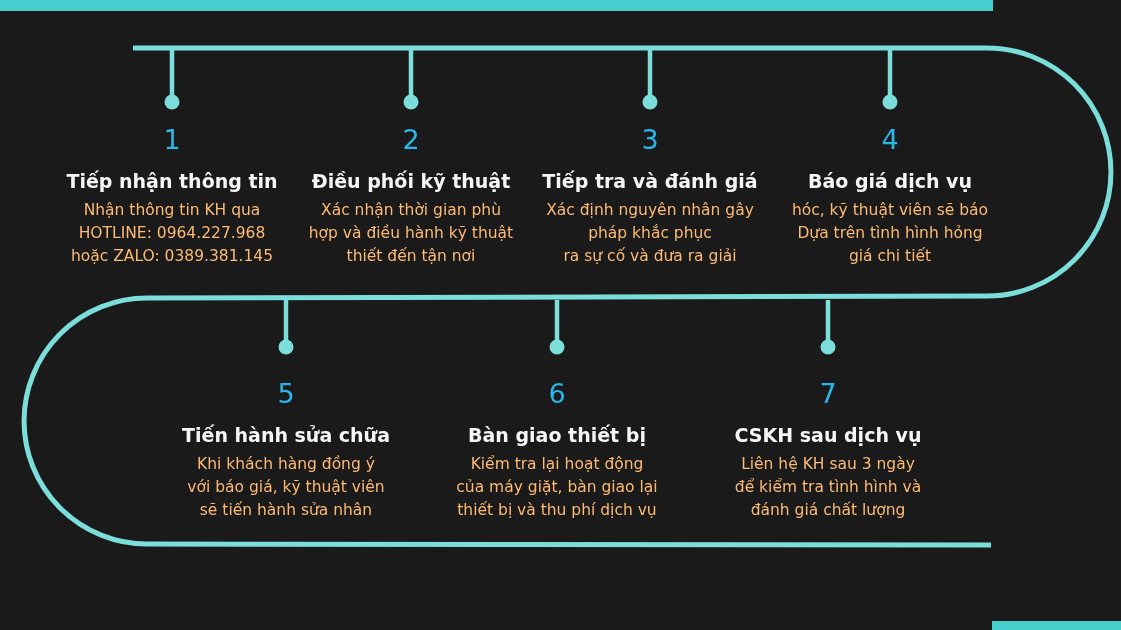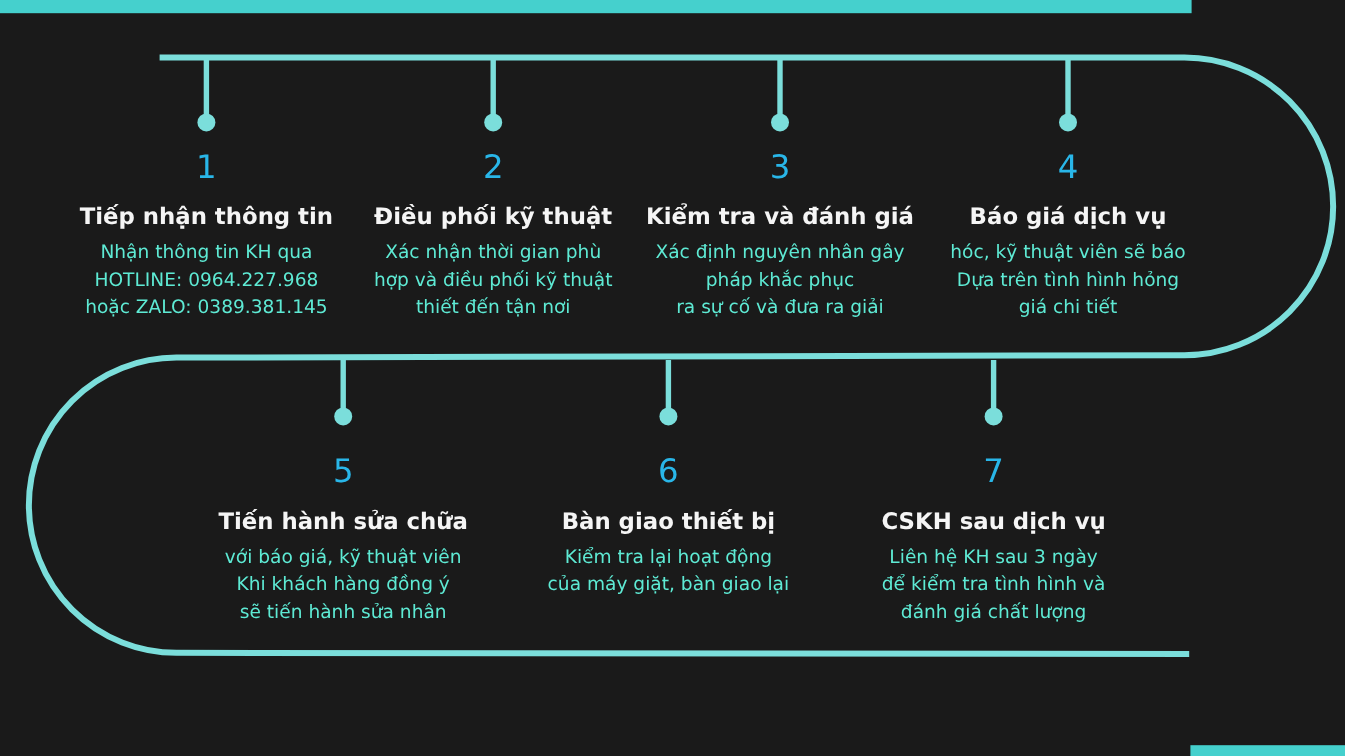--- a/index.html
+++ b/index.html
@@ -73,21 +73,21 @@
   .step-title {
     font-size: 19px;
     color: #f5f5f5;
     line-height: 1.22;
     margin-bottom: 6px;
     font-weight: 700;
     white-space: nowrap;
   }
   .step-desc {
     font-size: 15.5px;
-    color: #5eead4;
+    color: #fdba74;
     line-height: 1.48;
     font-weight: 400;
   }
   .step-desc span {
     display: block;
   }
 </style>
 </head>
 <body>
 
@@ -132,28 +132,28 @@
       <span>HOTLINE: 0964.227.968</span>
       <span>hoặc ZALO: 0389.381.145</span>
     </div>
   </div>
 
   <div class="step" style="left:291px; top:126px; width:240px;">
     <div class="step-num">2</div>
     <div class="step-title">Điều phối kỹ thuật</div>
     <div class="step-desc">
       <span>Xác nhận thời gian phù</span>
-      <span>hợp và điều phối kỹ thuật</span>
+      <span>hợp và điều hành kỹ thuật</span>
       <span>thiết đến tận nơi</span>
     </div>
   </div>
 
   <div class="step" style="left:530px; top:126px; width:240px;">
     <div class="step-num">3</div>
-    <div class="step-title">Kiểm tra và đánh giá</div>
+    <div class="step-title">Tiếp tra và đánh giá</div>
     <div class="step-desc">
       <span>Xác định nguyên nhân gây</span>
       <span>pháp khắc phục</span>
       <span>ra sự cố và đưa ra giải</span>
     </div>
   </div>
 
   <div class="step" style="left:770px; top:126px; width:240px;">
     <div class="step-num">4</div>
     <div class="step-title">Báo giá dịch vụ</div>
@@ -161,32 +161,33 @@
       <span>hóc, kỹ thuật viên sẽ báo</span>
       <span>Dựa trên tình hình hỏng</span>
       <span>giá chi tiết</span>
     </div>
   </div>
 
   <div class="step" style="left:166px; top:380px; width:240px;">
     <div class="step-num">5</div>
     <div class="step-title">Tiến hành sửa chữa</div>
     <div class="step-desc">
+      <span>Khi khách hàng đồng ý</span>
       <span>với báo giá, kỹ thuật viên</span>
-      <span>Khi khách hàng đồng ý</span>
       <span>sẽ tiến hành sửa nhân</span>
     </div>
   </div>
 
   <div class="step" style="left:437px; top:380px; width:240px;">
     <div class="step-num">6</div>
     <div class="step-title">Bàn giao thiết bị</div>
     <div class="step-desc">
       <span>Kiểm tra lại hoạt động</span>
       <span>của máy giặt, bàn giao lại</span>
+      <span>thiết bị và thu phí dịch vụ</span>
     </div>
   </div>
 
   <div class="step" style="left:708px; top:380px; width:240px;">
     <div class="step-num">7</div>
     <div class="step-title">CSKH sau dịch vụ</div>
     <div class="step-desc">
       <span>Liên hệ KH sau 3 ngày</span>
       <span>để kiểm tra tình hình và</span>
       <span>đánh giá chất lượng</span>

